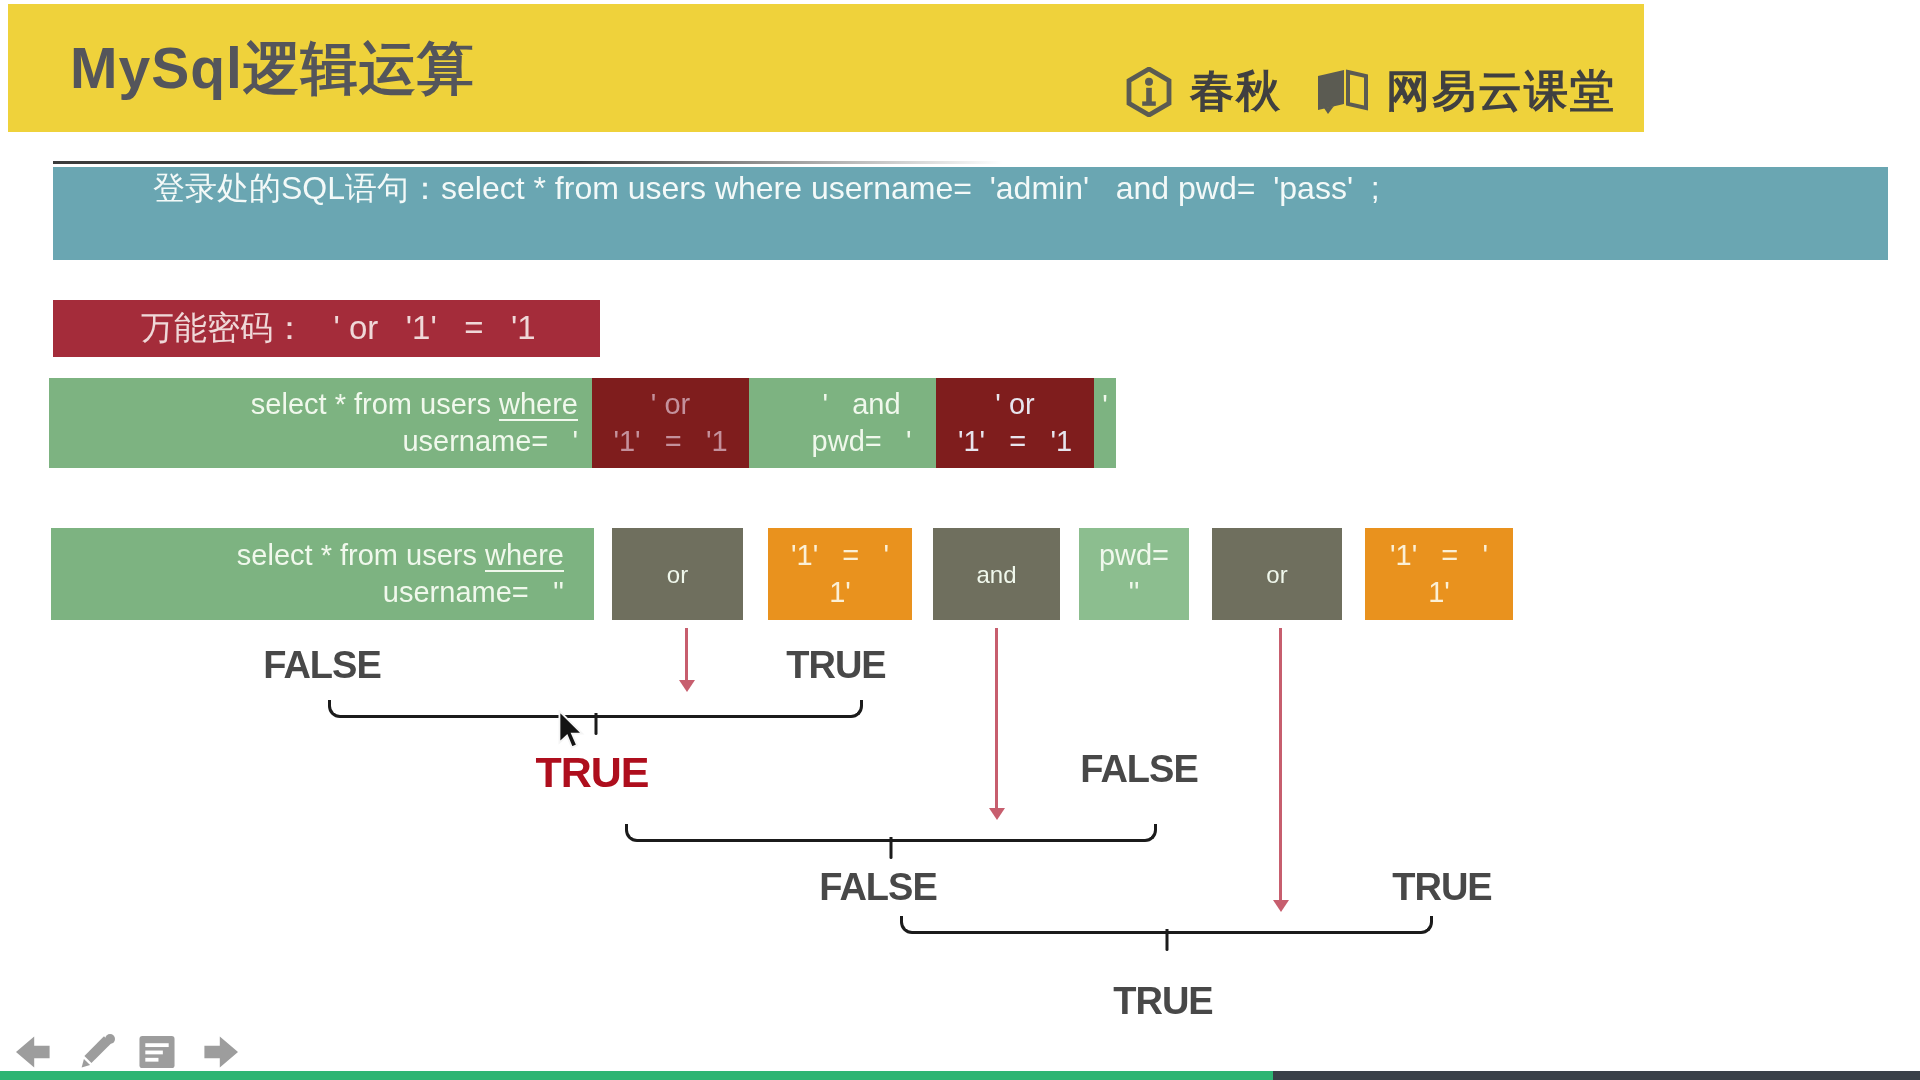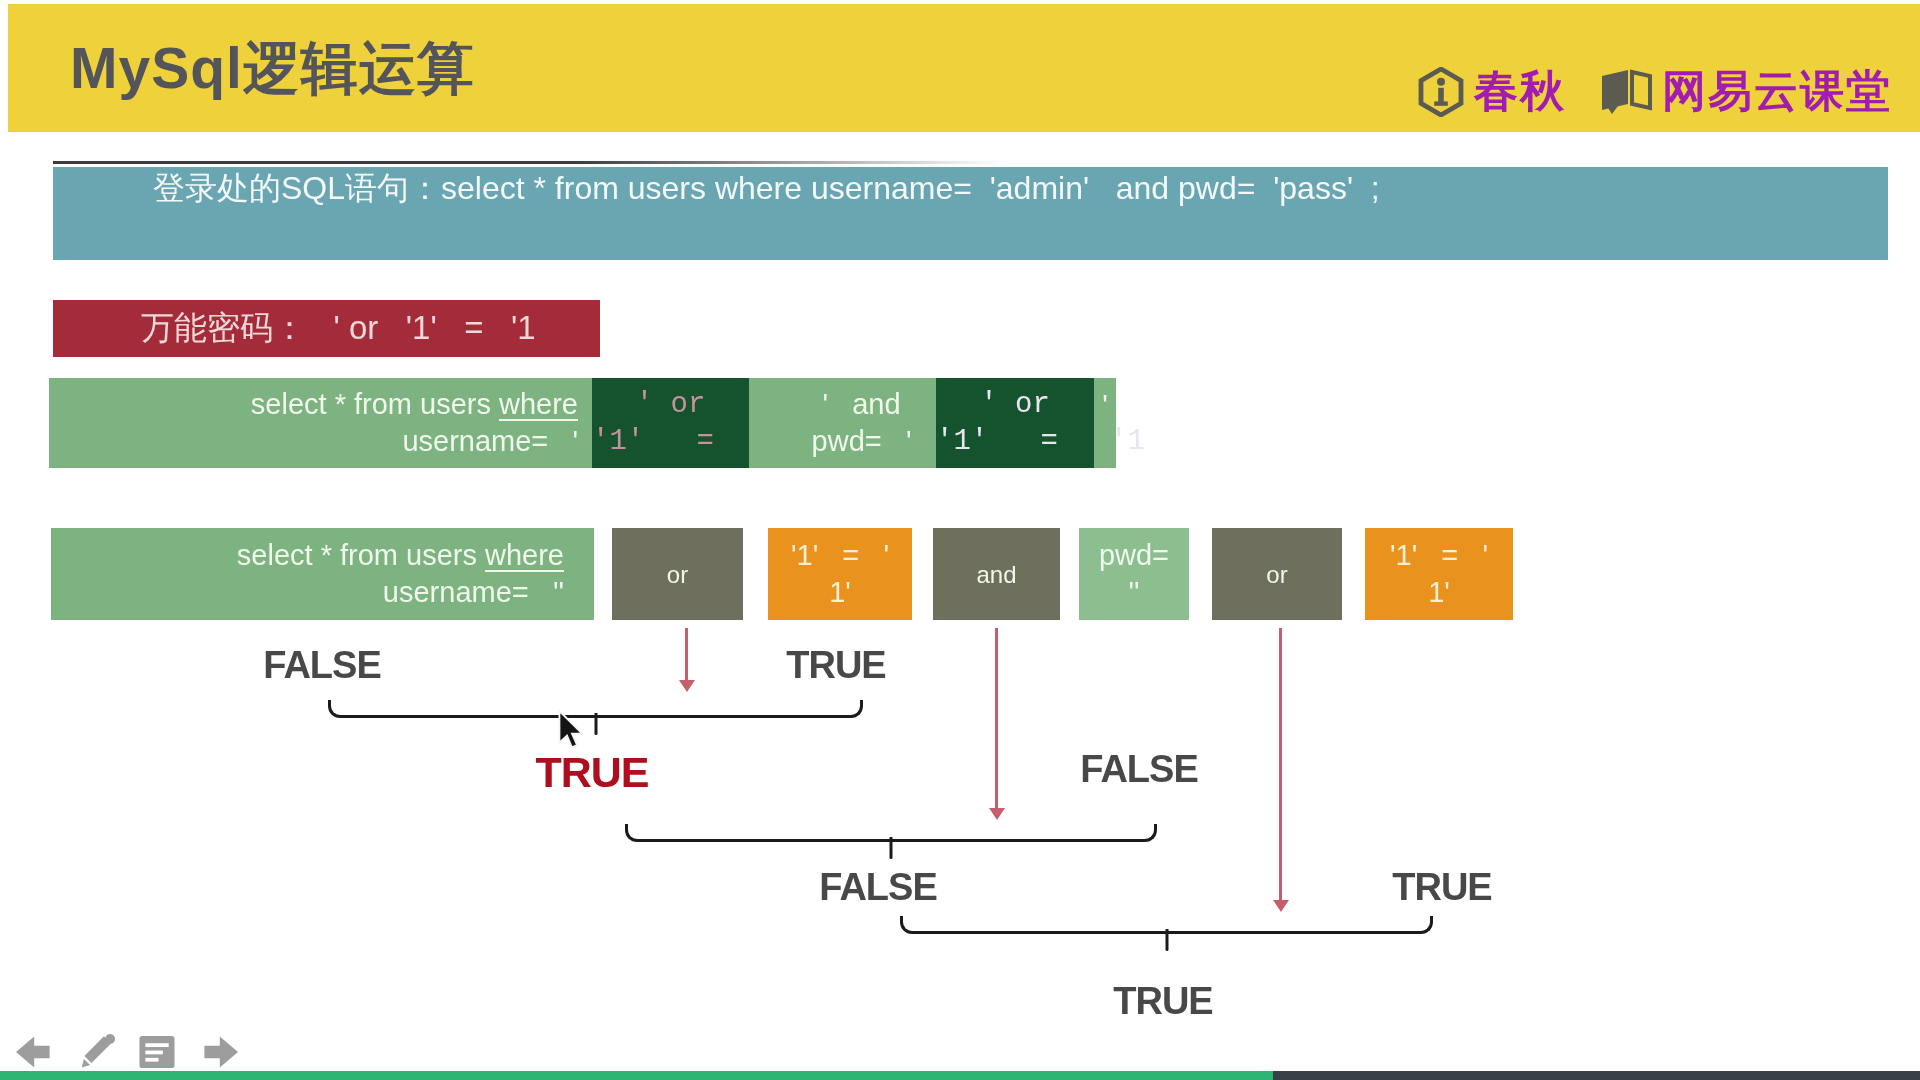--- a/index.html
+++ b/index.html
@@ -1,38 +1,38 @@
 <!DOCTYPE html>
 <html><head>
 <meta charset="utf-8">
 <style>
   html,body{margin:0;padding:0;background:#fff;}
   body{font-family:"Liberation Sans","DejaVu Sans",sans-serif;}
   #stage{position:relative;width:1920px;height:1080px;background:#fff;overflow:hidden;}
 
   
-  #hdr{position:absolute;left:8px;top:4px;width:1912px;height:128px;background:#EFD23B;}
+  #hdr{position:absolute;left:8px;top:4px;width:1636px;height:128px;background:#EFD23B;}
   #title{position:absolute;left:62px;top:24px;margin:0;font-size:57px;line-height:80px;font-weight:800;color:#54555B;letter-spacing:1px;}
   .brands{position:absolute;right:28px;top:58px;display:flex;align-items:center;gap:34px;}
-  .brand{display:flex;align-items:center;gap:10px;color:#a21caf;}
+  .brand{display:flex;align-items:center;gap:18px;color:#404040;}
   .brand .bname{font-size:44px;font-weight:700;letter-spacing:2px;}
 
   
   #teal-line{position:absolute;left:53px;top:161px;width:950px;height:3px;background:linear-gradient(to right,#3c3c3c 55%,rgba(60,60,60,0));}
   #sqlbar{position:absolute;left:53px;top:167px;width:1835px;height:93px;background:#6AA6B2;display:flex;align-items:flex-start;}
   #sqlbar .t{padding-left:100px;color:#F3F9F8;font-size:32px;white-space:pre;}
   #pwdbar{position:absolute;left:53px;top:300px;width:547px;height:57px;background:#A42C3A;display:flex;align-items:center;}
   #pwdbar .t{padding-left:88px;color:#EFD8D8;font-size:33px;white-space:pre;}
 
   
   .seg{position:absolute;display:flex;flex-direction:column;justify-content:center;color:#F0F8EC;font-size:29px;}
   .seg .line{white-space:pre;line-height:37px;}
   .u{text-decoration:underline;text-underline-offset:5px;}
   .green{background:#7DB381;}
-  .dark{background:#14532d;font-family:Liberation Mono, monospace;}
+  .dark{background:#7f1d1d;}
   .olive{background:#6F6F5E;}
   .orange{background:#E9921E;color:#FBF0D6;}
   .pinktxt{color:#C4919C;}
   .whitetxt{color:#E7E5EE;}
   .ra .line{text-align:right;padding-left:46px;}
   .ca .line{text-align:center;}
 
   
   #r1a{left:49px;top:378px;width:543px;height:90px;padding-right:14px;box-sizing:border-box;}
   #r1b{left:592px;top:378px;width:157px;height:90px;}

